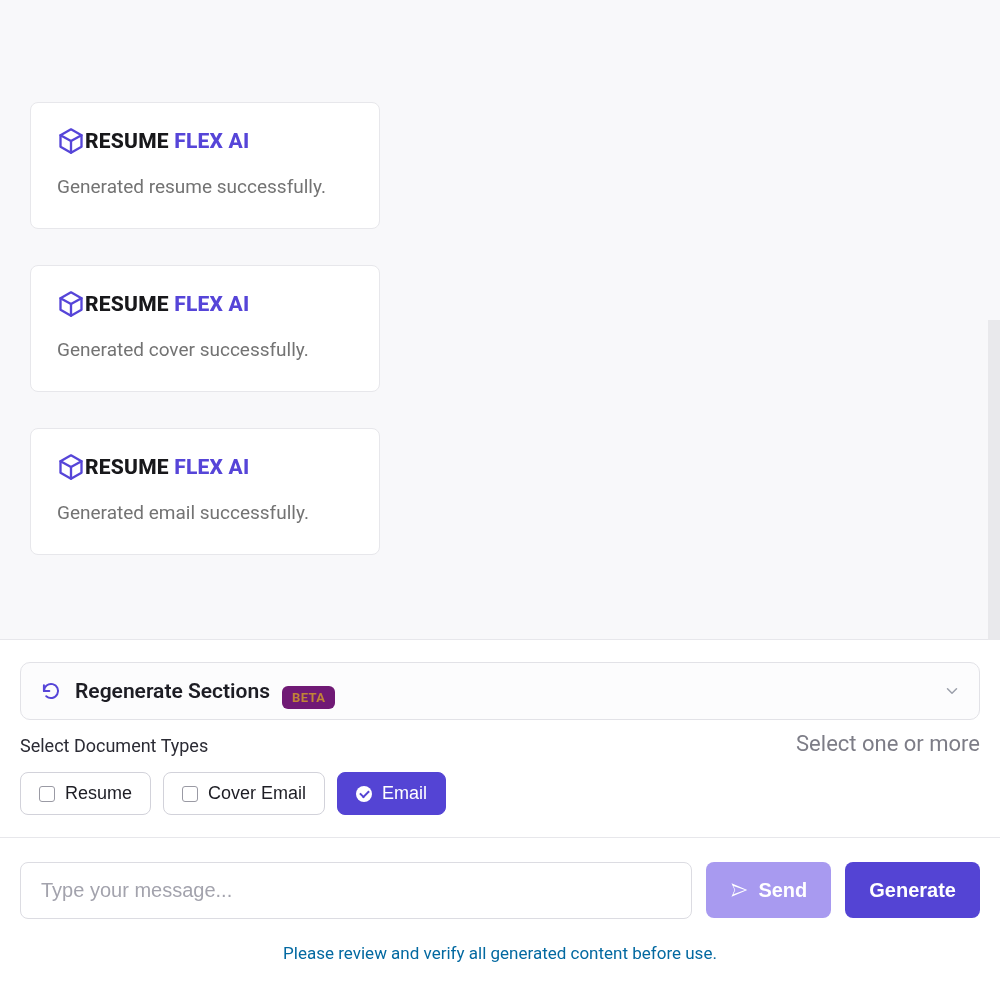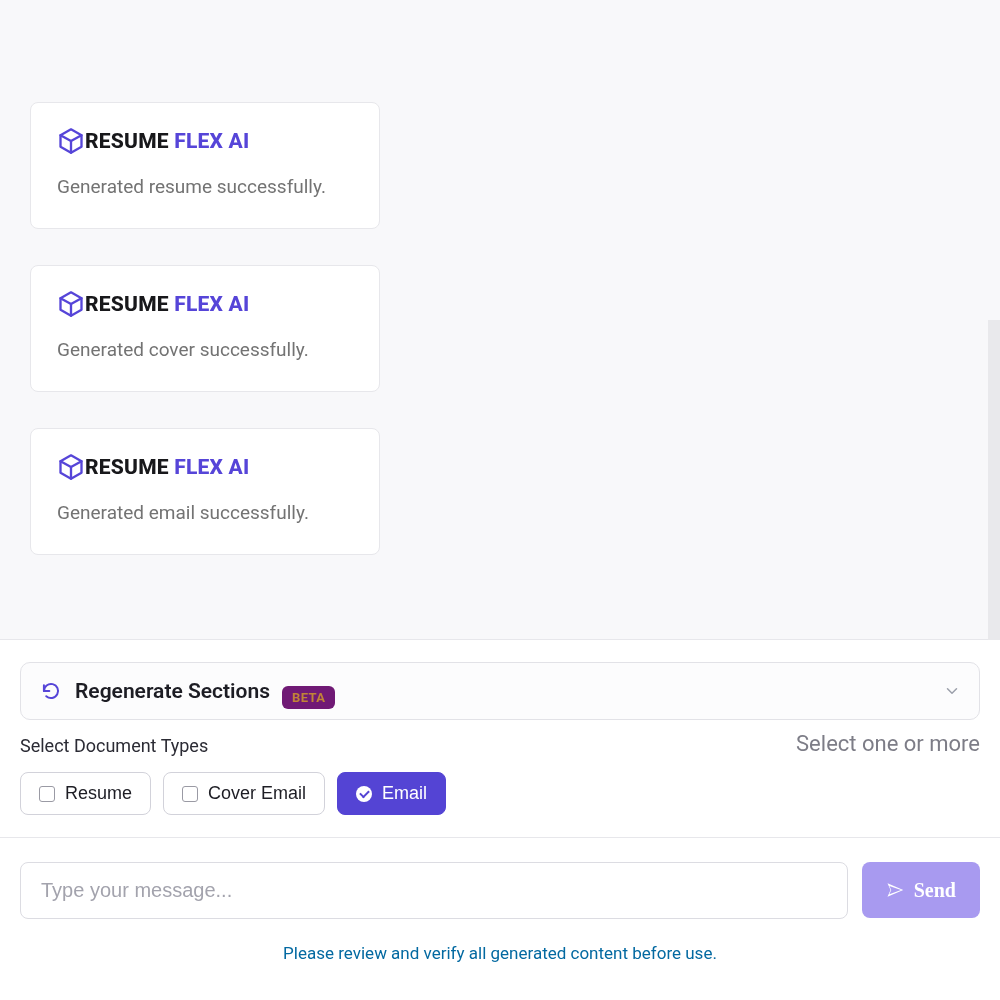--- a/index.html
+++ b/index.html
@@ -204,21 +204,20 @@
     border-radius: 8px;
     padding: 0 24px;
     font-size: 20px;
     font-weight: 700;
     cursor: pointer;
     height: 56px;
   }
   .btn-send {
     background: #a89af0;
     color: #fff;
-    font-family: Liberation Serif, serif;
   }
   .btn-send svg { width: 18px; height: 18px; }
   .btn-generate {
     background: #5444d4;
     color: #fff;
   }
   .disclaimer {
     text-align: center;
     color: #0369a1;
     font-size: 17px;
@@ -326,17 +325,20 @@
   <div class="divider"></div>
 
   <div class="input-row">
     <input class="msg-input" placeholder="Type your message..." style="">
     <button class="btn btn-send">
       <svg viewBox="0 0 24 24" fill="currentColor">
           <path d="M2 21l21-9L2 3l4 9-4 9zm5-9l-2.5-5.5L20 12 4.5 17.5 7 12h8v0H7z"></path>
         </svg>
       <span>Send</span>
     </button>
+    <button class="btn btn-generate">
+      <span>Generate</span>
+    </button>
   </div>
 
   <div class="disclaimer">Please review and verify all generated content before use.</div>
 
 </div>
 
 </body></html>

